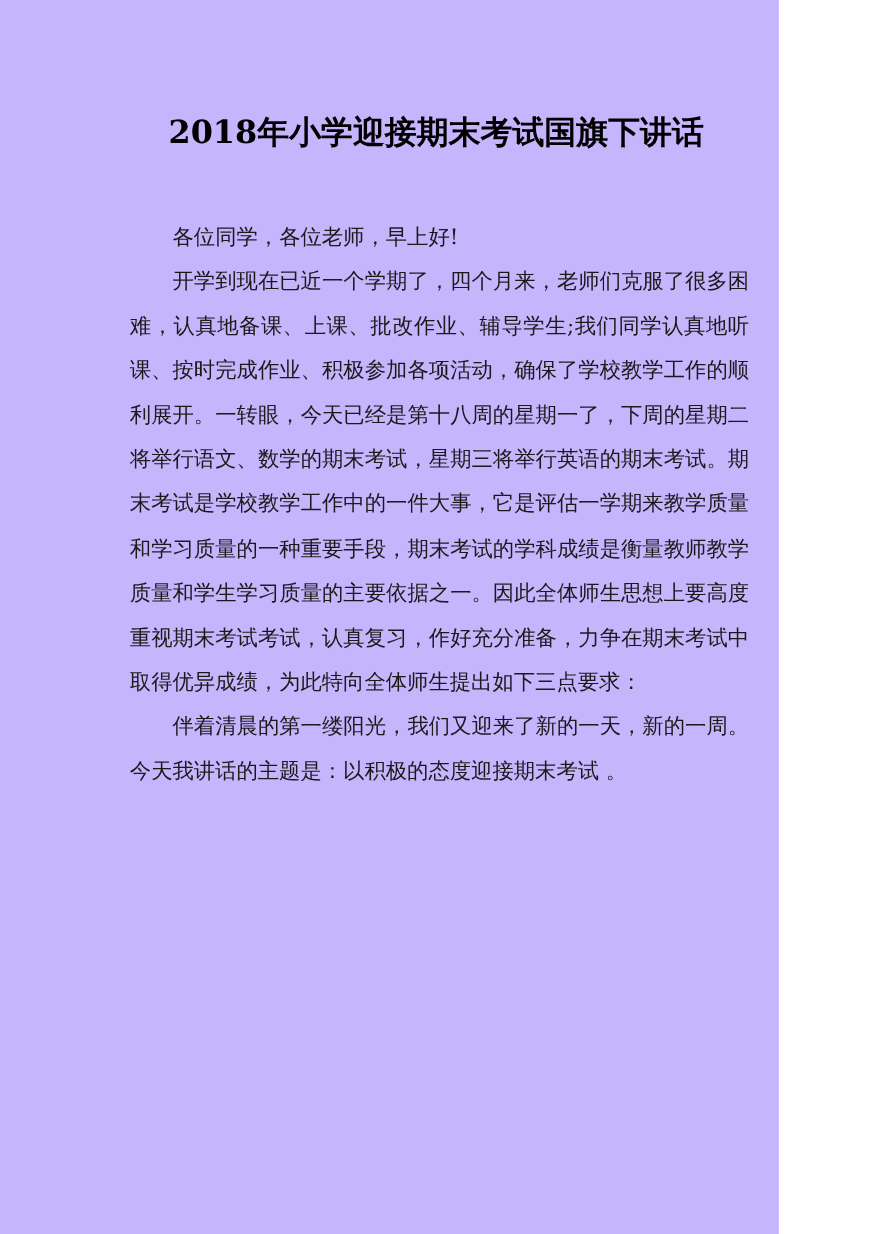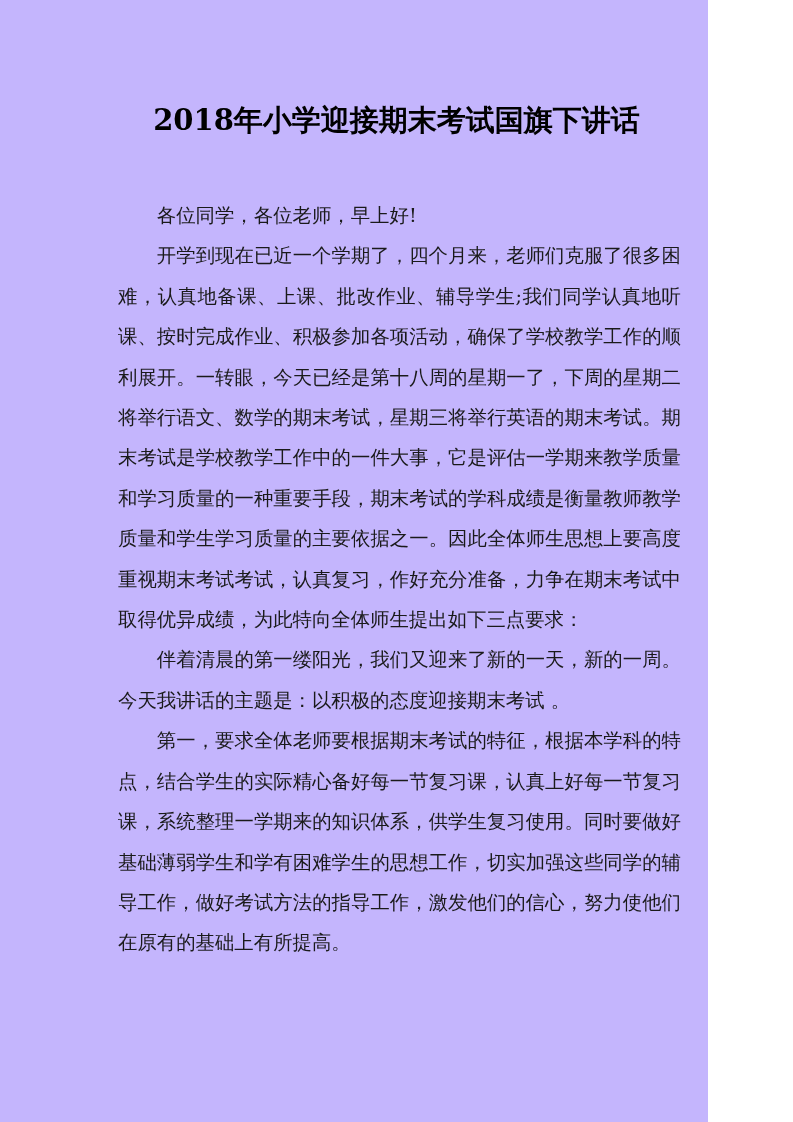--- a/index.html
+++ b/index.html
@@ -56,15 +56,14 @@
 </head>
 <body>
 
 <div class="page">
   <h1 class="doc-title">2018年小学迎接期末考试国旗下讲话</h1>
 
   <div class="doc-body">
     <p>各位同学，各位老师，早上好!</p>
     <p>开学到现在已近一个学期了，四个月来，老师们克服了很多困难，认真地备课、上课、批改作业、辅导学生;我们同学认真地听课、按时完成作业、积极参加各项活动，确保了学校教学工作的顺利展开。一转眼，今天已经是第十八周的星期一了，下周的星期二将举行语文、数学的期末考试，星期三将举行英语的期末考试。期末考试是学校教学工作中的一件大事，它是评估一学期来教学质量和学习质量的一种重要手段，期末考试的学科成绩是衡量教师教学质量和学生学习质量的主要依据之一。因此全体师生思想上要高度重视期末考试考试，认真复习，作好充分准备，力争在期末考试中取得优异成绩，为此特向全体师生提出如下三点要求：</p>
     <p>伴着清晨的第一缕阳光，我们又迎来了新的一天，新的一周。今天我讲话的主题是：以积极的态度迎接期末考试 。</p>
-    <p>第一，要求全体老师要根据期末考试的特征，根据本学科的特点，结合学生的实际精心备好每一节复习课，认真上好每一节复习课，系统整理一学期来的知识体系，供学生复习使用。同时要做好基础薄弱学生和学有困难学生的思想工作，切实加强这些同学的辅导工作，做好考试方法的指导工作，激发他们的信心，努力使他们在原有的基础上有所提高。</p>
   </div>
 </div>
 
 </body></html>

